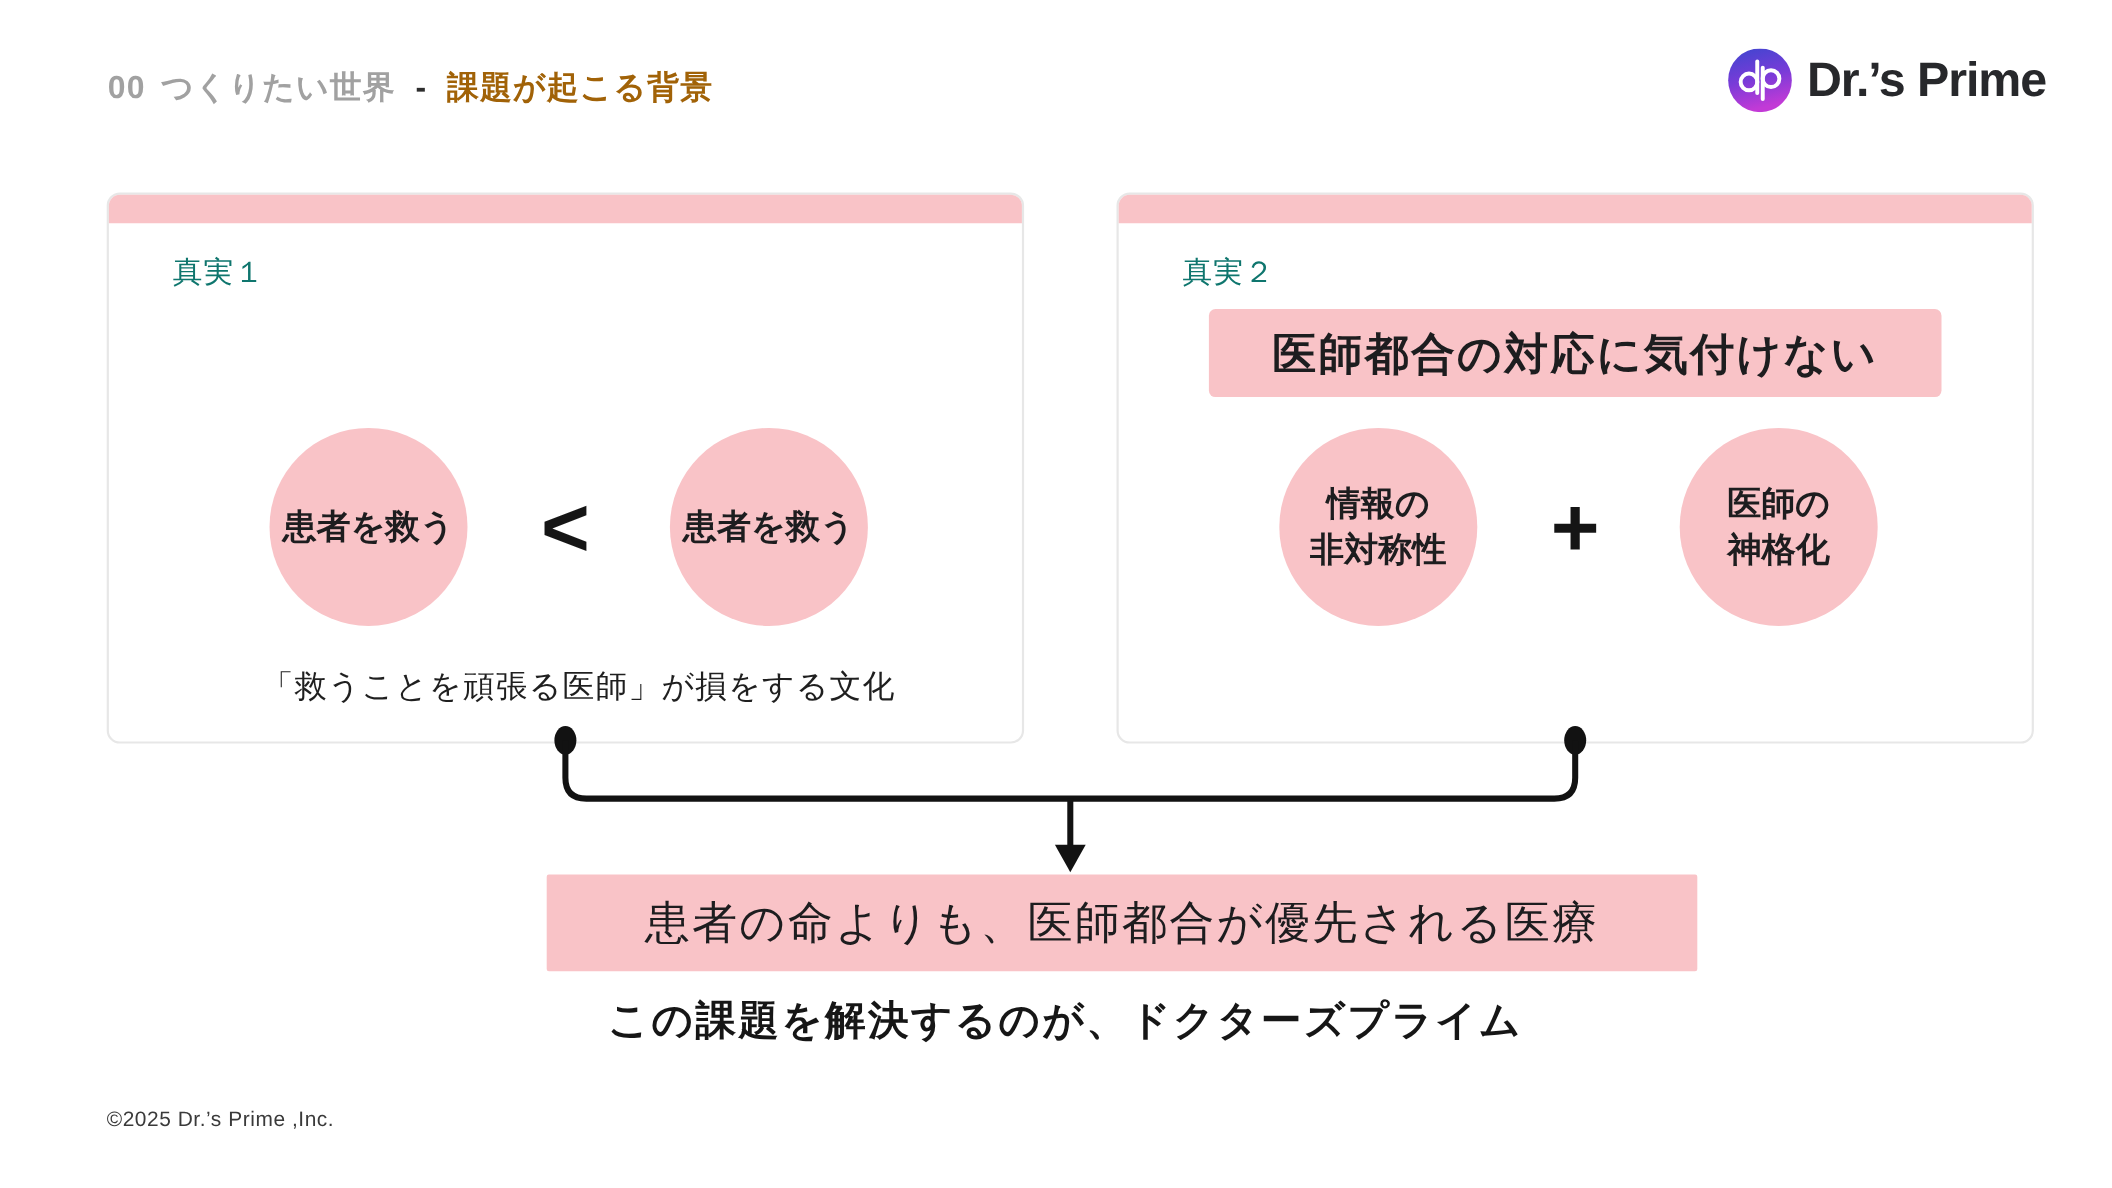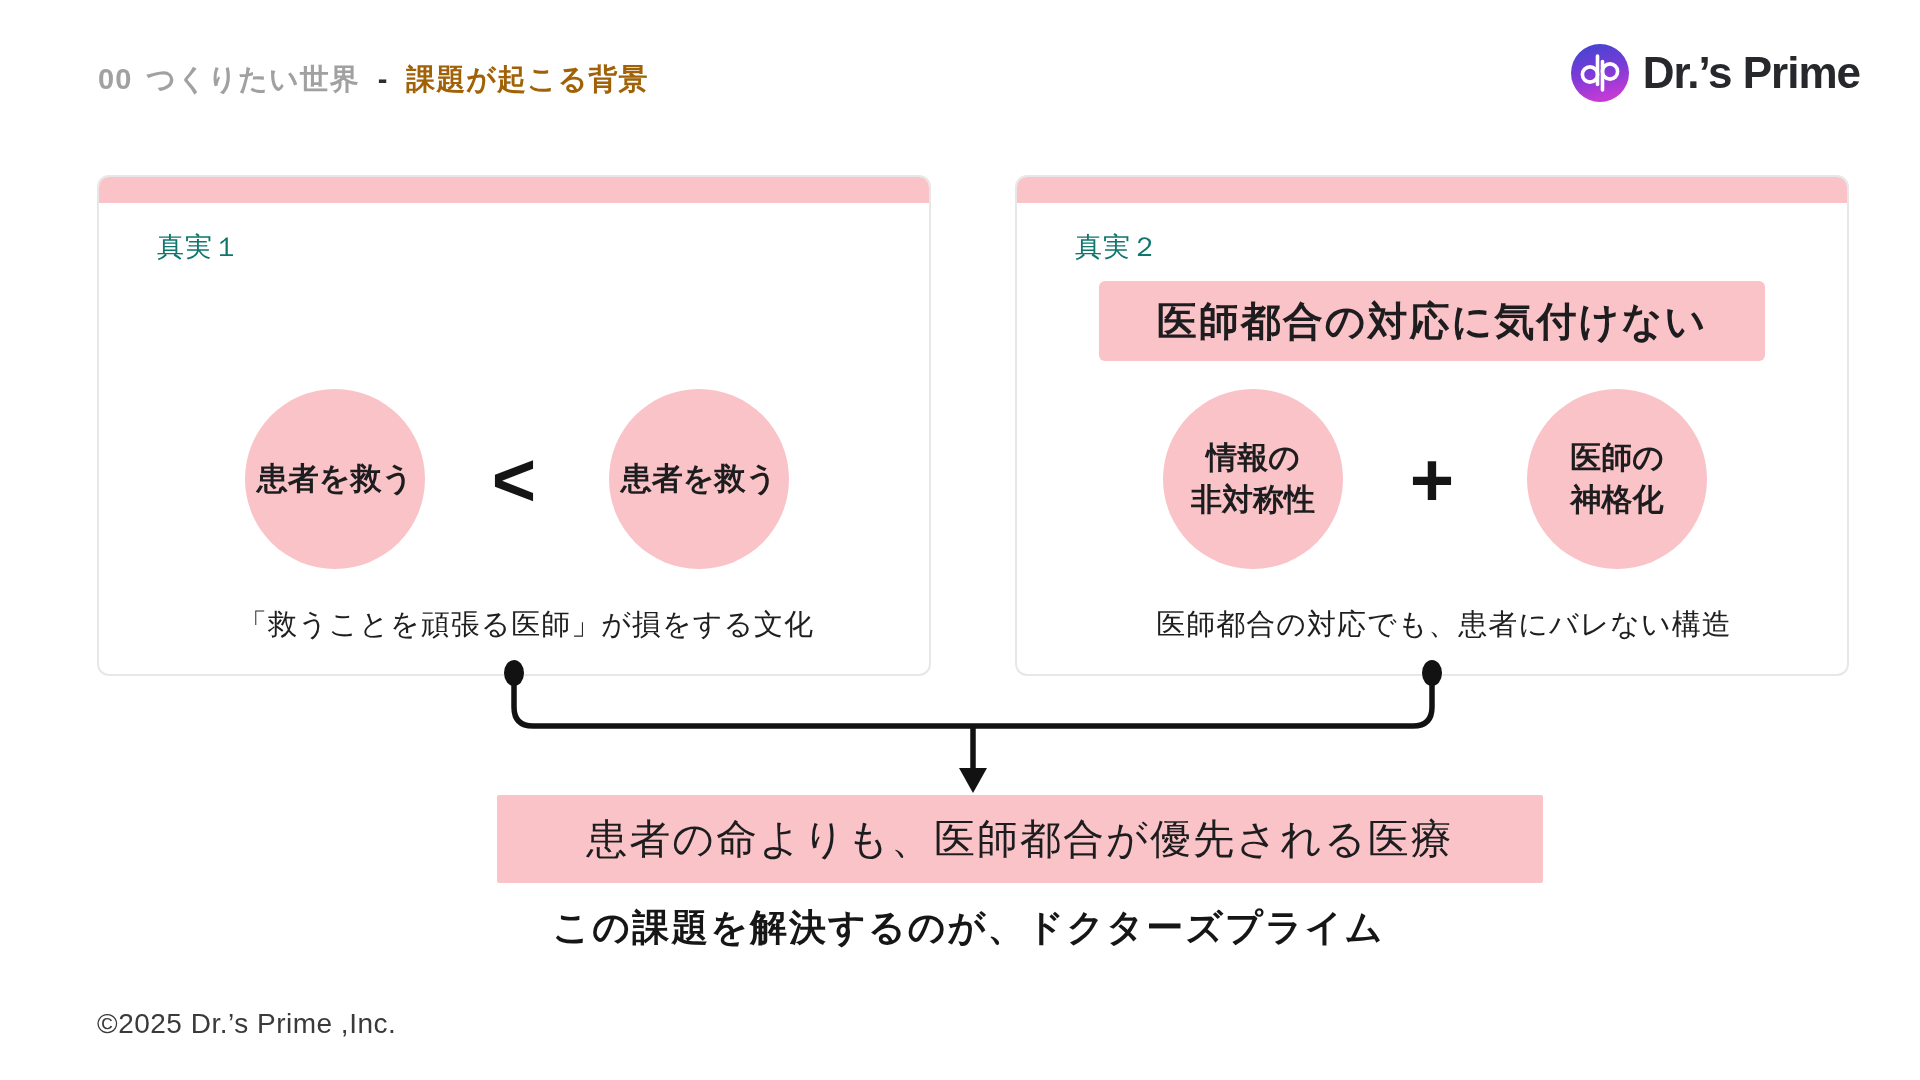--- a/index.html
+++ b/index.html
@@ -89,21 +89,21 @@
   }
   .conclusion-subtext{
     position:absolute; left:497px; top:903px; width:943px;
     text-align:center; font-size:37px; font-weight:700; color:#161616;
     letter-spacing:2px;
   }
 
   
   .copyright{
     position:absolute; left:97px; top:1008px;
-    font-size:28px; font-weight:400; color:#3a3a3a; letter-spacing:0.5px;
+    font-size:19px; font-weight:400; color:#3a3a3a; letter-spacing:0.5px;
   }
 </style>
 </head>
 <body>
 
 <div class="slide-header">
   <span class="muted">00</span>
   <span class="muted">つくりたい世界</span>
   <span class="sep dark">-</span>
   <span class="dark">課題が起こる背景</span>
@@ -140,21 +140,20 @@
 
 <section class="card right">
   <div class="card-topbar"></div>
   <div class="card-label">真実２</div>
   <div class="card-headline">医師都合の対応に気付けない</div>
   <div class="circle c-left">情報の
 非対称性</div>
   <div class="operator">+</div>
   <div class="circle c-right">医師の
 神格化</div>
-  <div class="card-caption">医師都合の対応でも、患者にバレない構造</div>
 </section>
 
 <svg class="connector-svg" viewBox="0 0 1920 1080" aria-hidden="true">
   <g fill="#121212" stroke="none">
     <ellipse cx="514" cy="673" rx="10" ry="13"></ellipse>
     <ellipse cx="1432" cy="673" rx="10" ry="13"></ellipse>
   </g>
   <path d="M514 673 L514 707 Q514 726 533 726 L1413 726 Q1432 726 1432 707 L1432 673" fill="none" stroke="#121212" stroke-width="5.5"></path>
   <path d="M973 726 L973 770" fill="none" stroke="#121212" stroke-width="5.5"></path>
   <polygon points="973,793 959,768 987,768" fill="#121212"></polygon>

